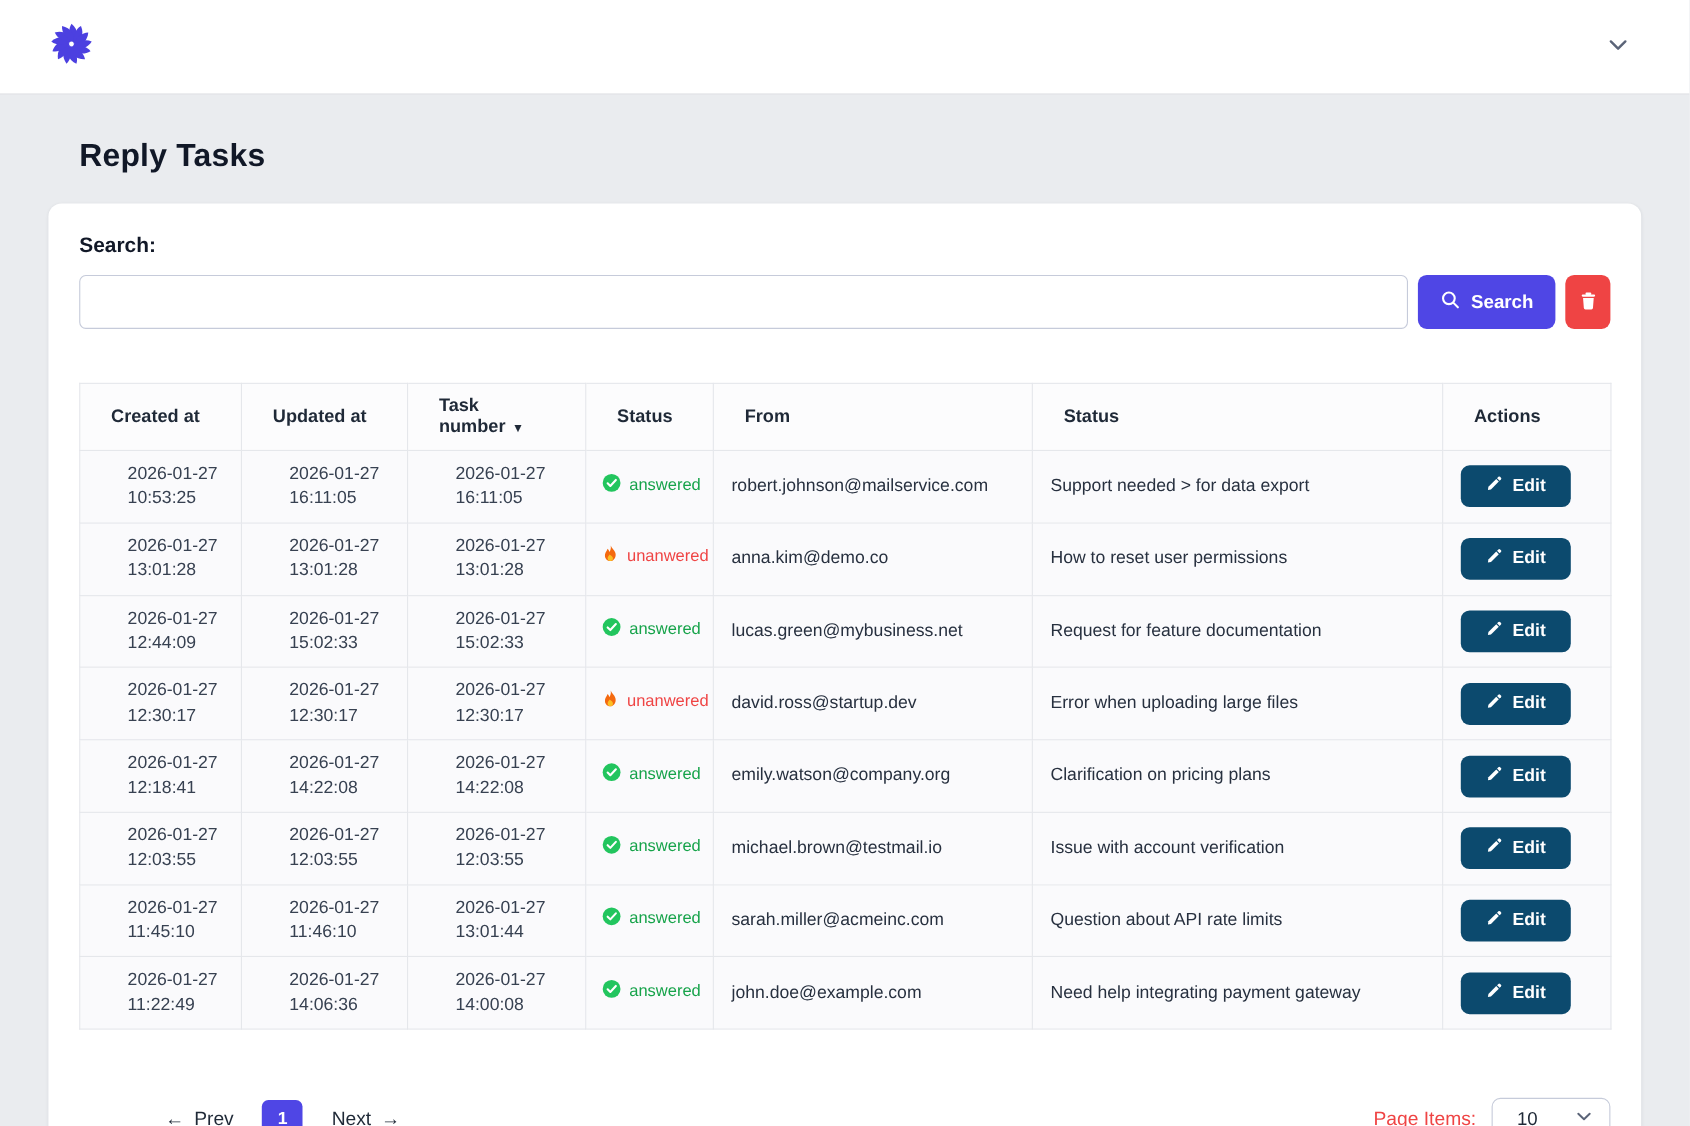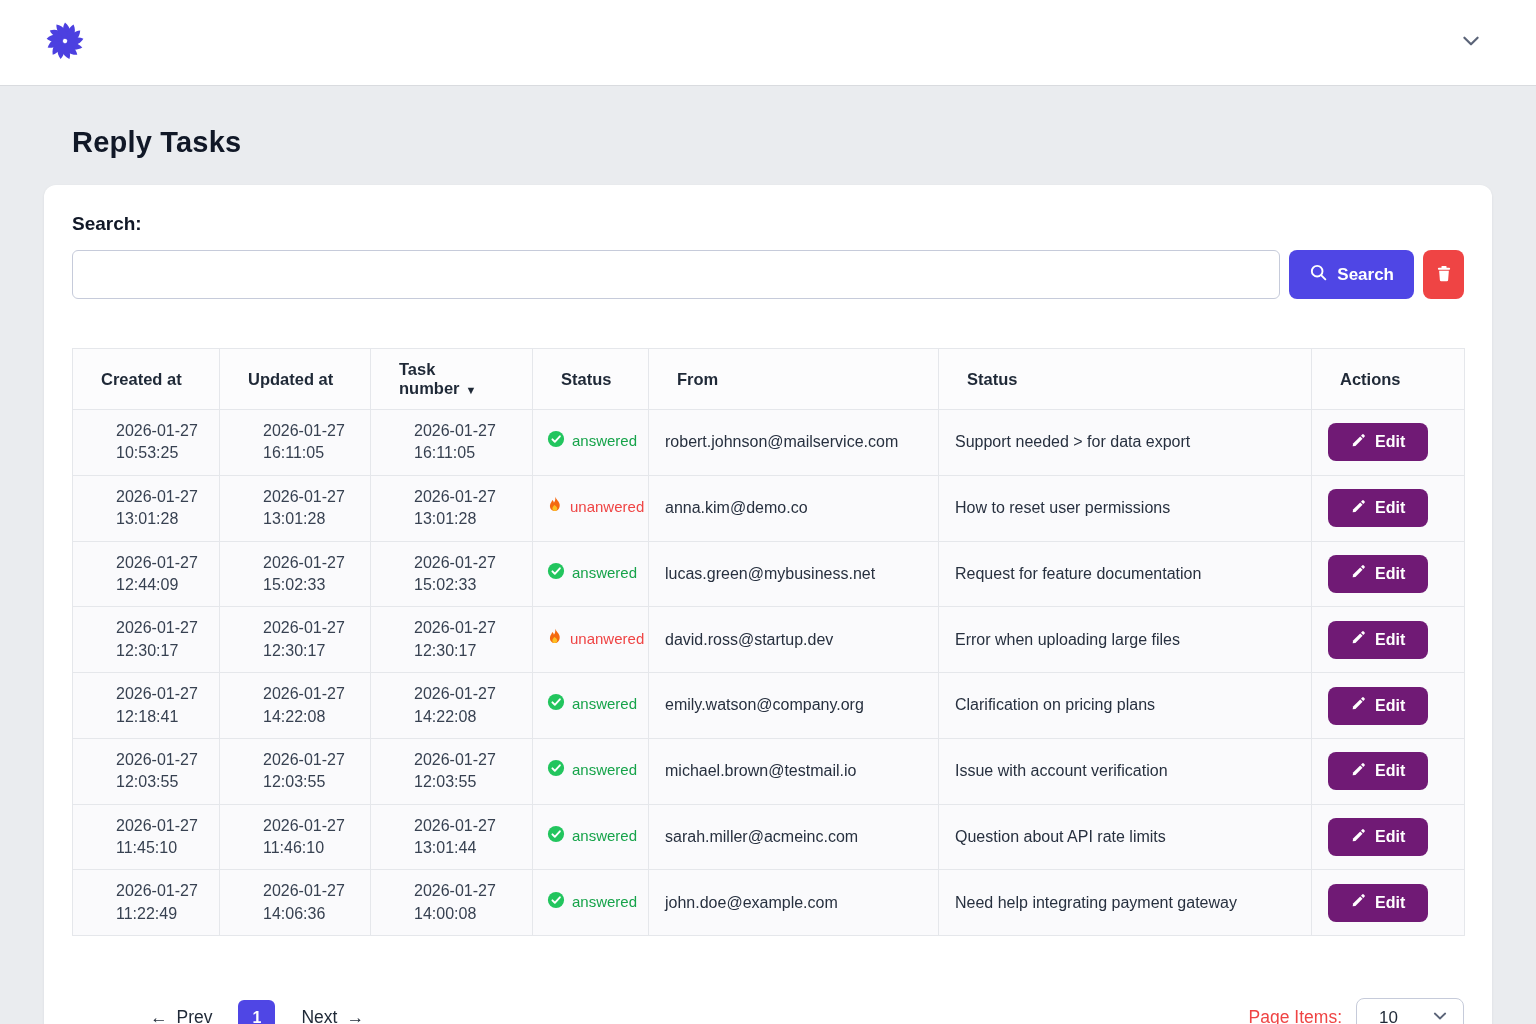--- a/index.html
+++ b/index.html
@@ -39,21 +39,21 @@
     padding:11px 28px; height:44px; }
   td { background:#fafafc; font-size:16px; color:#27303f; padding:10px 16px;
     height:63px; vertical-align:middle; line-height:1.4; }
   td.c-date { color:#374151;padding-left:43px; }
   td.c-status { padding:10px 6px 10px 14px; white-space:nowrap; }
   td.c-from, td.c-title { white-space:nowrap; overflow:hidden; }
   .sort-caret { font-size:11px; margin-left:6px; color:#1f2937; }
   .status-wrap { display:inline-flex; align-items:flex-start; gap:7px; font-size:15px; }
   .status-answered { color:#16a34a; }
   .status-unanswered { color:#ef4444; }
-  .btn-edit { background:#701a75; color:#fff; font-size:16px; font-weight:600;
+  .btn-edit { background:#0c4a6e; color:#fff; font-size:16px; font-weight:600;
     padding:0 23px; height:38px; }
 
   
   .footer { display:flex; align-items:center; margin-top:62px; }
   .pager { display:flex; align-items:center; margin-left:78px; gap:26px; }
   .pager-link { display:inline-flex; align-items:center; gap:9px; background:none;
     border:none; cursor:pointer; font-family:inherit; font-size:17.5px;
     color:#1f2937; font-weight:500; }
   .page-current { width:37px; height:36px; background:#4f46e5; color:#fff;
     border:none; border-radius:6px; font-size:16px; font-weight:600; cursor:pointer; }

